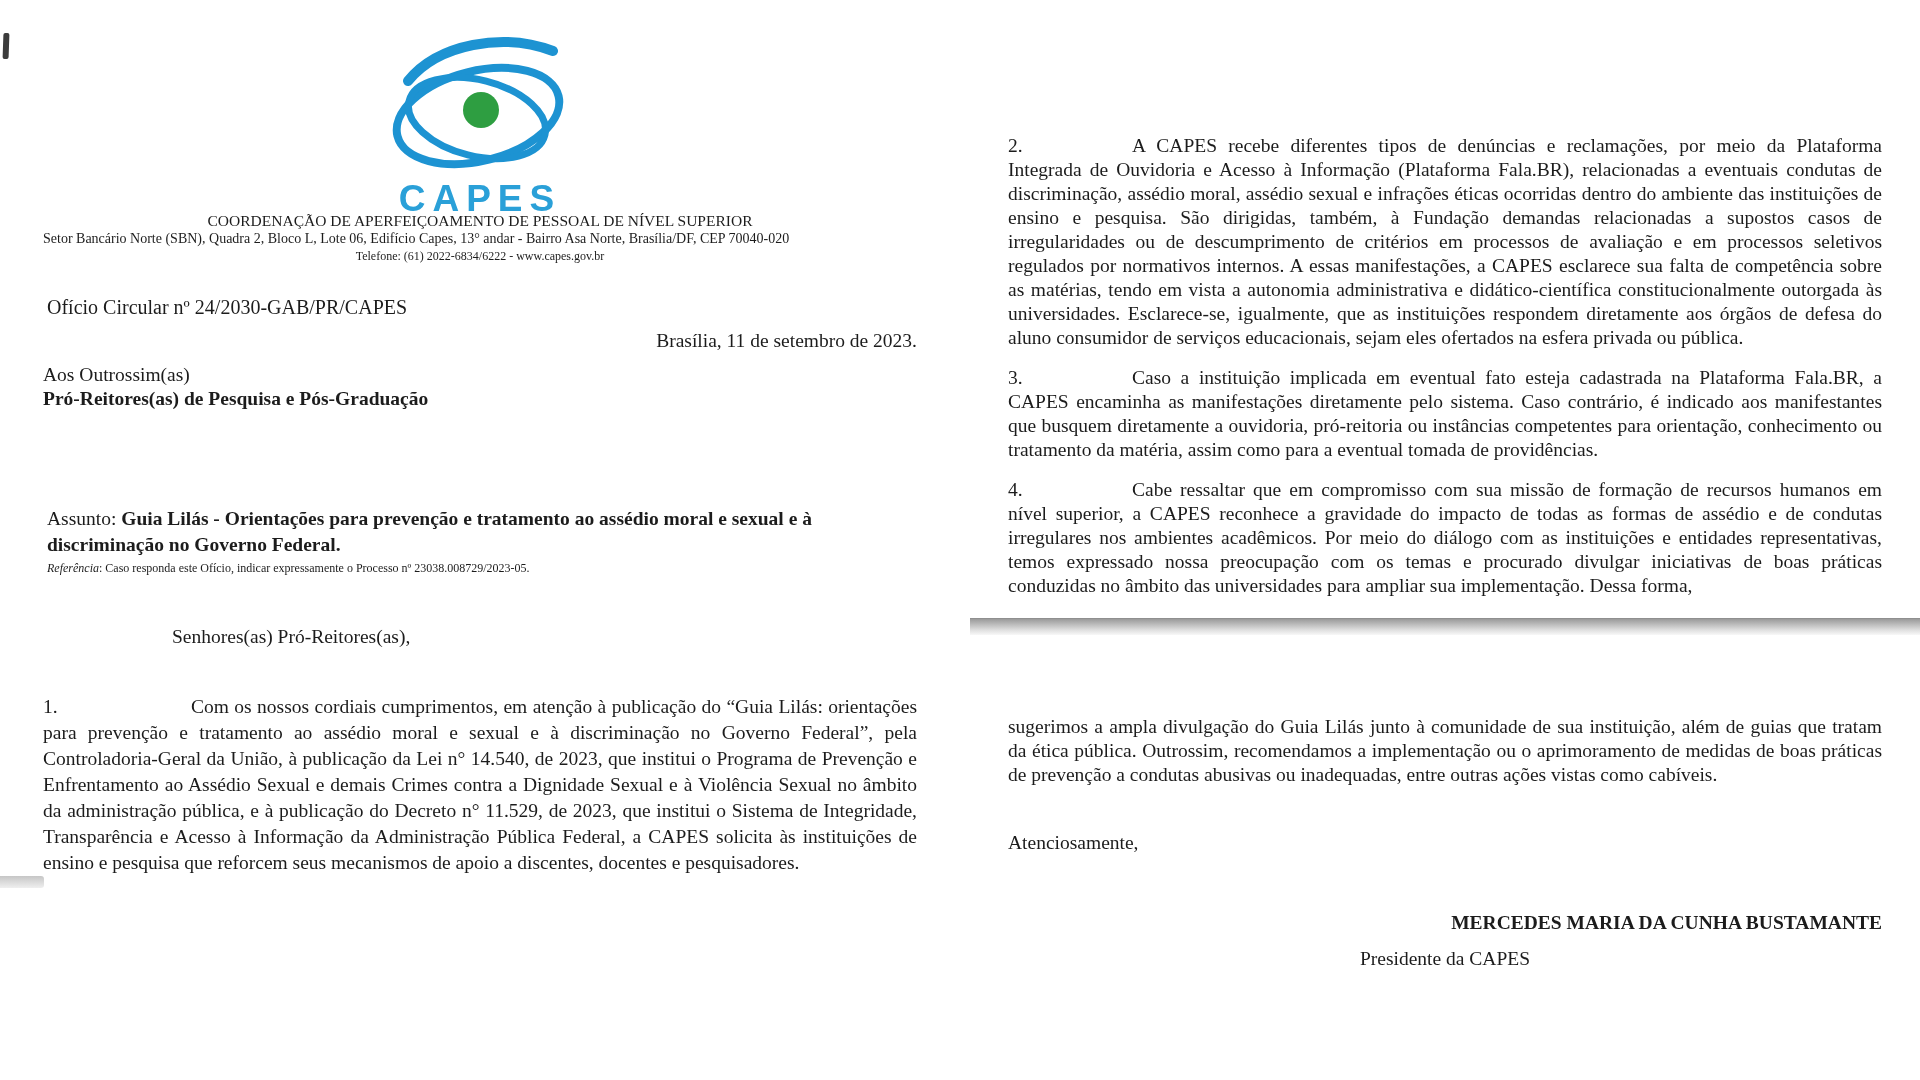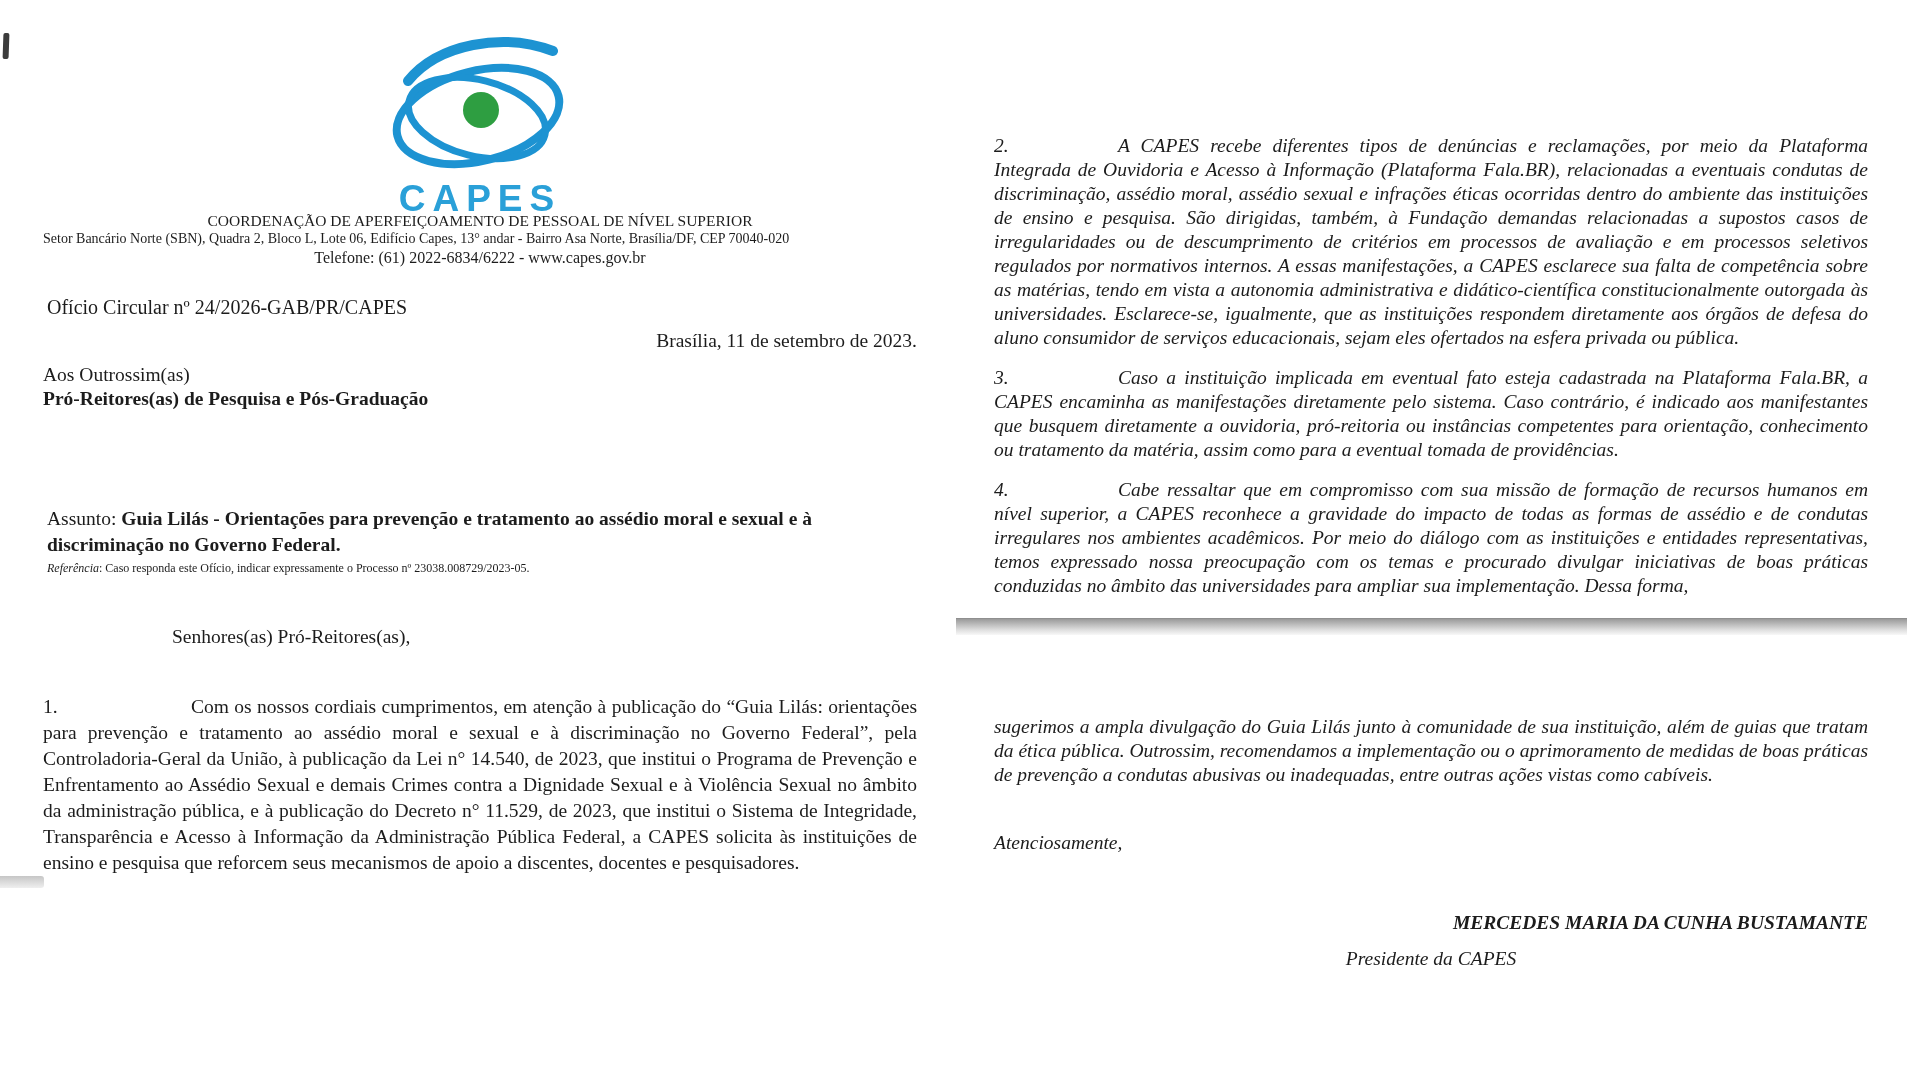--- a/index.html
+++ b/index.html
@@ -14,39 +14,39 @@
   .page-left  { position:absolute; left:43px;  top:0; width:874px; height:1080px; }
   .page-right { position:absolute; left:956px; top:0; width:951px; height:1080px; }
 
   .logo-block { left:50%; transform:translateX(-50%); top:26px; width:260px; text-align:center; }
   .logo-wordmark {
     font-family:"Liberation Sans","DejaVu Sans",sans-serif; font-weight:700;
     font-size:37px; letter-spacing:7px; color:#2aa0d8; line-height:1; margin-top:0;
   }
   .org-name { top:212px; left:0; width:100%; text-align:center; font-size:15.5px; white-space:nowrap; }
   .org-addr { top:231px; left:0; width:100%; font-size:14px;   white-space:nowrap; }
-  .org-tel  { top:249px; left:0; width:100%; text-align:center; font-size:16px;   white-space:nowrap; }
+  .org-tel  { top:249px; left:0; width:100%; text-align:center; font-size:12px;   white-space:nowrap; }
 
   .oficio     { top:296px; left:4px;  font-size:20px; }
   .date-line  { top:330px; left:0;    width:100%; text-align:right; font-size:19.5px; }
   .addressee  { top:363px; left:0;    font-size:19.5px; line-height:24px; }
   .addressee .bold-line { font-weight:bold; }
   .subject    { top:506px; left:4px;  width:866px; font-size:19.5px; line-height:26px; }
   .subject b  { font-weight:bold; }
   .reference  { top:561px; left:4px;  font-size:12px; white-space:nowrap; }
   .reference .ital { font-style:italic; }
   .salutation { top:626px; left:129px; font-size:19.5px; }
 
   .para { font-size:19.5px; line-height:26px; text-align:justify; margin:0; }
   .p1   { top:694px; left:0; width:874px; }
   .pnum-l { display:inline-block; width:148px; }
   .pnum-r { display:inline-block; width:124px; }
 
   
-  .pr-flow { position:absolute; left:38px; top:134px; width:874px;font-style:italic; }
+  .pr-flow { position:absolute; left:52px; top:134px; width:874px; }
   .pr-flow .para { line-height:24px; margin-bottom:16px; }
   .page-divider {
     margin:20px 0 0 -38px; width:951px; height:16px;
     border-top:1px solid #8f8f8f;
     background:linear-gradient(to bottom,#9a9a9a 0%,#bdbdbd 35%,#e0e0e0 70%,#f8f8f8 100%);
   }
   .continuation { margin-top:80px; margin-bottom:0; }
   .closing  { margin-top:44px; text-align:left; font-size:19.5px; line-height:24px; }
   .sig-name { margin-top:56px; text-align:right; font-size:19.5px; font-weight:bold; line-height:24px; }
   .sig-role { margin-top:12px;  text-align:center; font-size:19.5px; line-height:24px; }
@@ -78,21 +78,21 @@
         <path d="M 30 55 C 60 18, 125 6, 175 25" fill="none" stroke="#1d93d2" stroke-width="10" stroke-linecap="round"></path>
         <circle cx="103" cy="84" r="18" fill="#2e9e41"></circle>
       </svg>
       <div class="logo-wordmark">CAPES</div>
     </div>
 
     <div class="abs org-name">COORDENAÇÃO DE APERFEIÇOAMENTO DE PESSOAL DE NÍVEL SUPERIOR</div>
     <div class="abs org-addr">Setor Bancário Norte (SBN), Quadra 2, Bloco L, Lote 06, Edifício Capes, 13° andar - Bairro Asa Norte, Brasília/DF, CEP 70040-020</div>
     <div class="abs org-tel">Telefone: (61) 2022-6834/6222 - www.capes.gov.br</div>
 
-    <div class="abs oficio">Ofício Circular nº 24/2026-GAB/PR/CAPES</div>
+    <div class="abs oficio">Ofício Circular nº 24/2030-GAB/PR/CAPES</div>
     <div class="abs date-line">Brasília, 11 de setembro de 2023.</div>
 
     <div class="abs addressee">
       <div>Aos Outrossim(as)</div>
       <div class="bold-line">Pró-Reitores(as) de Pesquisa e Pós-Graduação</div>
     </div>
 
     <div class="abs subject">
       <span>Assunto: </span><b>Guia Lilás - Orientações para prevenção e tratamento ao assédio moral e sexual e à discriminação no Governo Federal.</b>
     </div>

